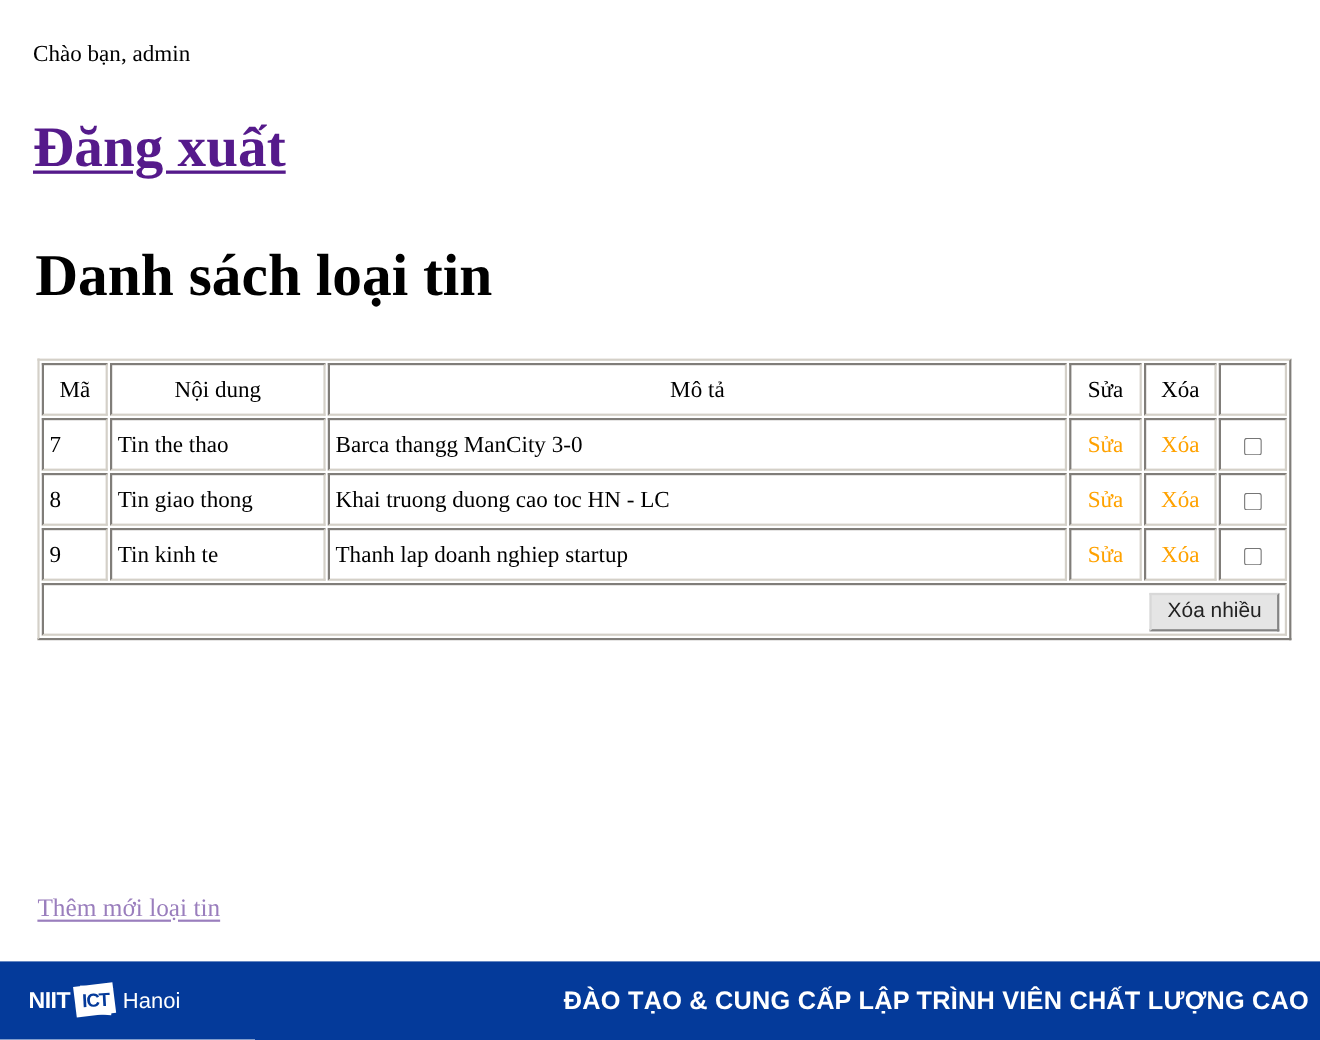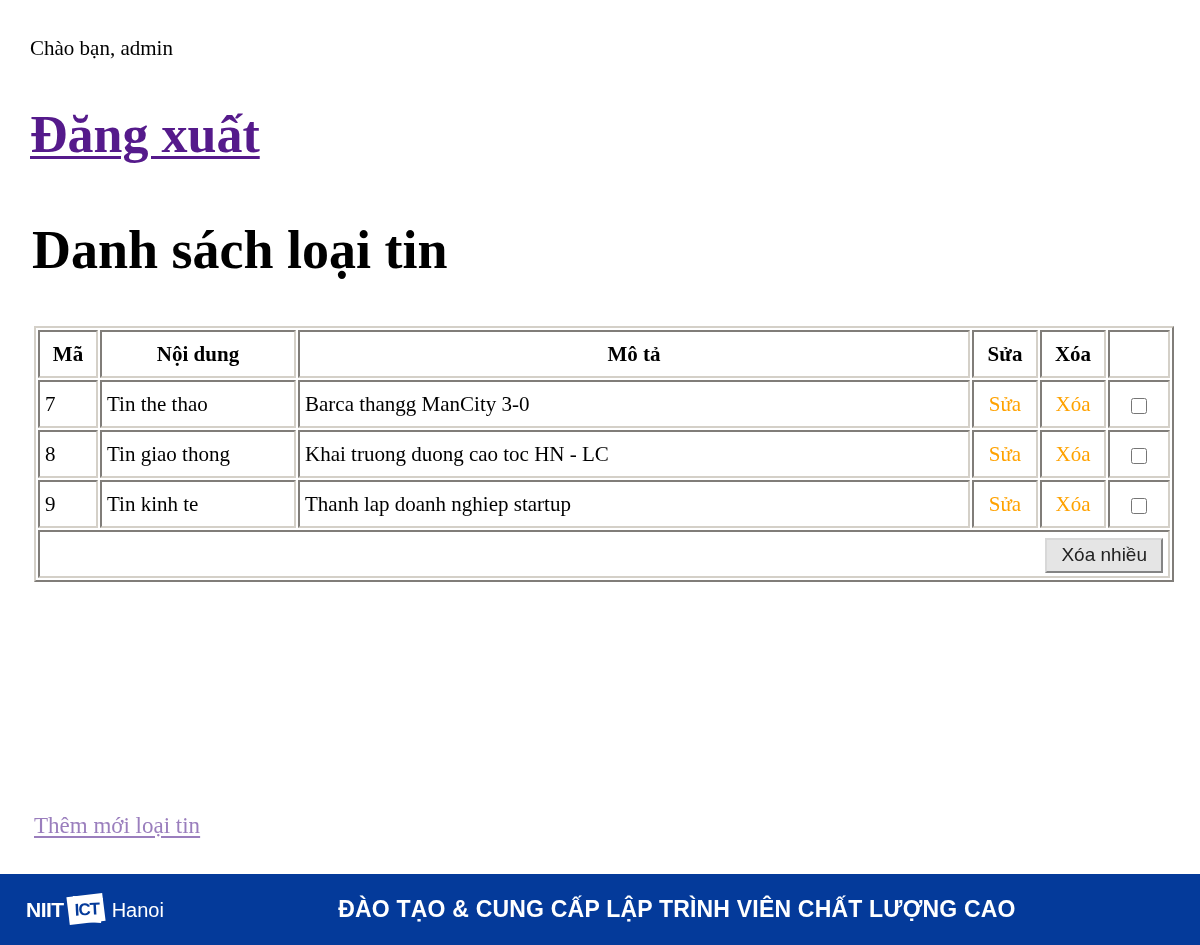--- a/index.html
+++ b/index.html
@@ -96,21 +96,21 @@
     border: 2px inset #d4d0c8;
     padding: 2px 5px;
     vertical-align: middle;
     background: #ffffff;
     line-height: 40px;
     height: 40px;
     overflow: hidden;
     white-space: nowrap;
   }
   table.list th {
-    font-weight: bold;
+    font-weight: normal;
     text-align: center;
   }
   td.c-id      { width: 46px;  text-align: left; }
   td.c-name    { width: 182px; text-align: left; }
   td.c-desc    { text-align: left; }
   td.c-edit,
   td.c-del     { width: 52px;  text-align: center; }
   td.c-check   { width: 48px;  text-align: center; }
 
   th.c-id      { width: 46px; }
@@ -236,21 +236,21 @@
   .logo-hanoi {
     font-family: "Liberation Sans", "DejaVu Sans", sans-serif;
     font-size: 20px;
     font-weight: normal;
     color: #ffffff;
     line-height: 1;
     margin-left: 1px;
   }
   .footer-tagline {
     flex: 1;
-    text-align: center;
+    text-align: right;
     font-family: "Liberation Sans", "DejaVu Sans", sans-serif;
     font-size: 23px;
     font-weight: bold;
     color: #ffffff;
     letter-spacing: 0.2px;
     padding-right: 10px;
     white-space: nowrap;
   }
 </style>
 </head>

